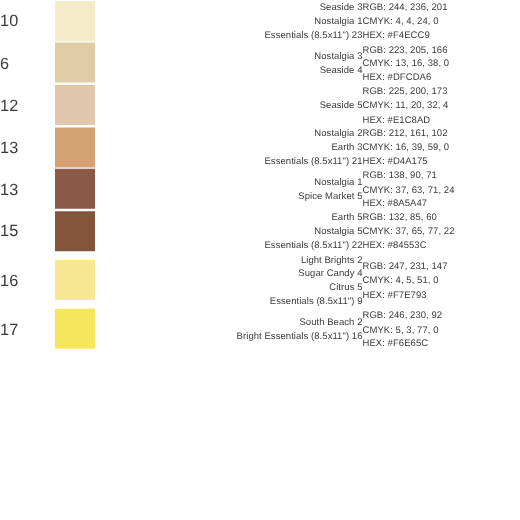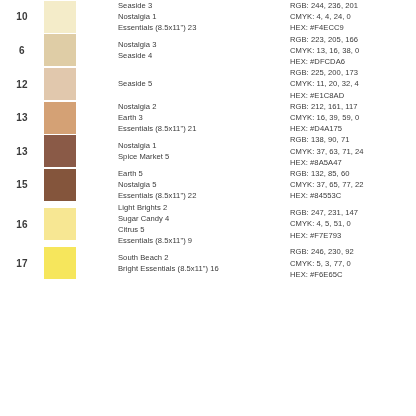--- a/index.html
+++ b/index.html
@@ -26,41 +26,40 @@
   .swatch-table col.col-names  { width: 172px; }
   .swatch-table col.col-values { width: 126px; }
 
   .swatch-row > td {
     padding: 0;
     vertical-align: middle;
     border: 0;
   }
 
   .row-index {
-    text-align: center;
-    font-size: 10px;
+    font-size: 13px;
     color: #3b3b3b;
     letter-spacing: 0.2px;
     padding-right: 4px;
-    font-weight: bold;
   }
 
   .chip-cell {
     padding: 5px 0 5px 0;
   }
 
   .chip {
     width: 32px;
     height: 32px;
     display: block;
     margin: 0;
   }
 
   .names-cell {
     padding: 5px 0;
+    text-align: right;
   }
 
   .values-cell {
     padding: 5px 0;
   }
 
   .name-line,
   .value-line {
     font-size: 7.6px;
     line-height: 11.2px;
@@ -129,21 +128,21 @@
         <td class="row-index">13</td>
         <td class="chip-cell">
           <div class="chip" style="background: rgb(212, 161, 117);"></div>
         </td>
         <td class="names-cell">
           <div class="name-line">Nostalgia 2</div>
           <div class="name-line">Earth 3</div>
           <div class="name-line">Essentials (8.5x11") 21</div>
         </td>
         <td class="values-cell">
-          <div class="value-line">RGB: 212, 161, 117</div>
+          <div class="value-line">RGB: 212, 161, 102</div>
           <div class="value-line">CMYK: 16, 39, 59, 0</div>
           <div class="value-line">HEX: #D4A175</div>
         </td>
       </tr>
       <tr class="swatch-row">
         <td class="row-index">13</td>
         <td class="chip-cell">
           <div class="chip" style="background: rgb(138, 90, 71);"></div>
         </td>
         <td class="names-cell">

